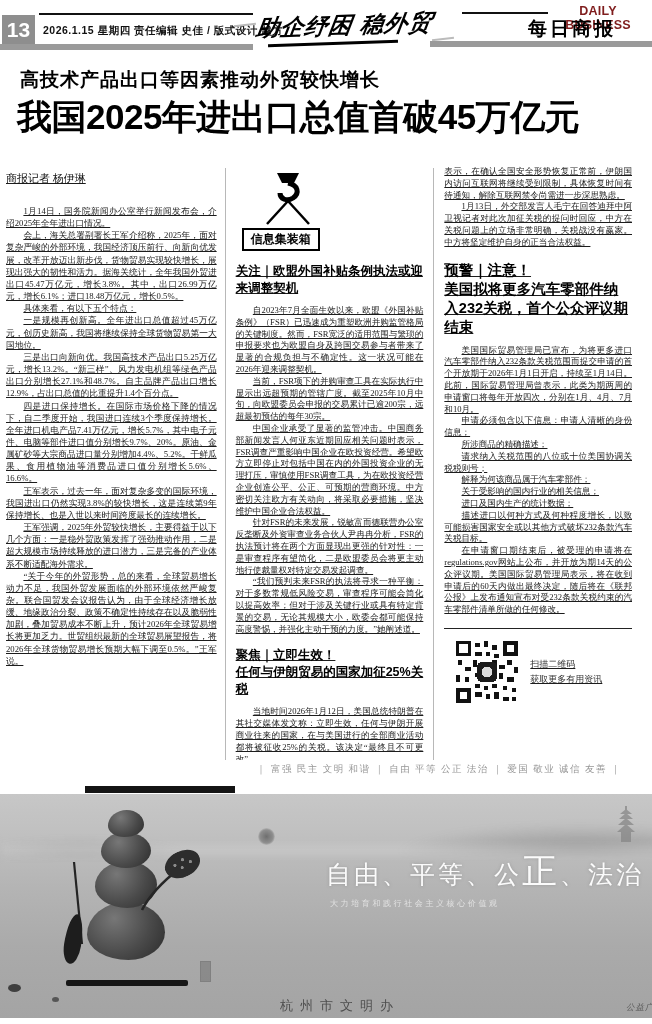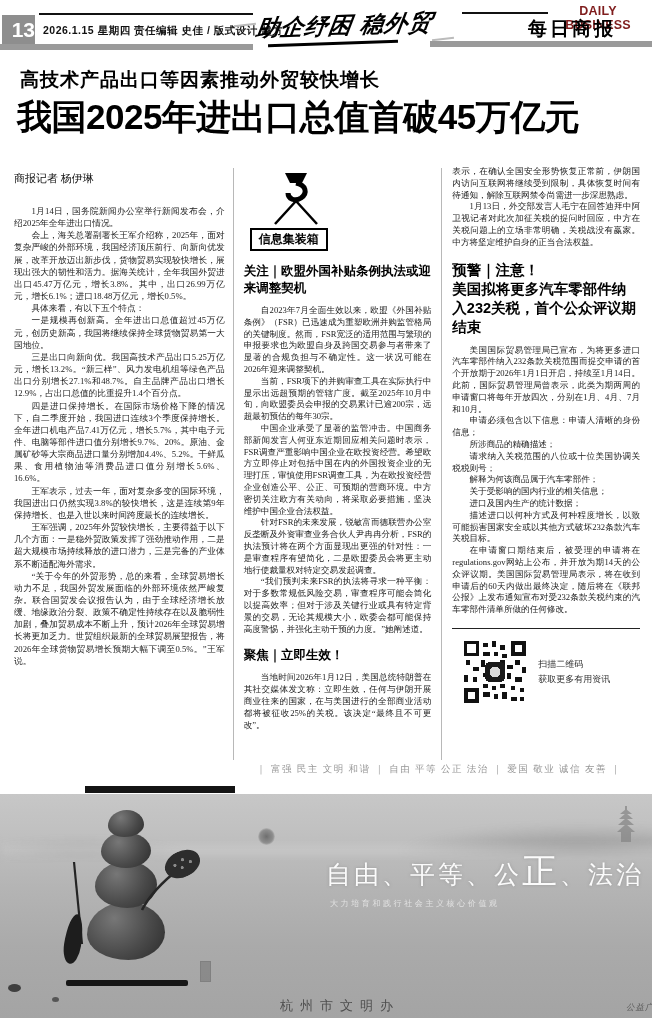--- a/index.html
+++ b/index.html
@@ -1,21 +1,21 @@
 <!DOCTYPE html>
 <html><head>
 <meta charset="utf-8">
 <style>
   html,body{margin:0;padding:0;background:#fff;}
   .page{position:relative;width:652px;height:1024px;overflow:hidden;background:#fff;
         font-family:"Liberation Serif","DejaVu Serif",serif;color:#1c1c1c;}
 
   
   .pageno{position:absolute;left:2px;top:15px;width:33px;height:30px;background:#8e8e8e;
-          color:#fff;font:bold 21px/30px "Liberation Sans","DejaVu Sans",sans-serif;text-align:right;}
+          color:#fff;font:bold 21px/30px "Liberation Sans","DejaVu Sans",sans-serif;text-align:center;}
   .topline-left{position:absolute;left:39px;top:13px;width:214px;height:2px;background:#111;}
   .dateline{position:absolute;left:43px;top:23px;font:bold 10.5px/14px "Liberation Sans","DejaVu Sans",sans-serif;color:#111;letter-spacing:.5px;}
   .graybar-left{position:absolute;left:0;top:44px;width:253px;height:6px;background:#9a9a9a;}
   .banner{position:absolute;left:252px;top:10px;width:185px;text-align:center;
           font:italic 900 23px/30px "Liberation Sans","DejaVu Sans",sans-serif;
           transform:skewX(-10deg) rotate(-2deg);color:#000;letter-spacing:1px;}
   .banner-underline{position:absolute;left:268px;top:42px;width:130px;height:3px;background:#000;transform:rotate(-2deg);}
   .banner-dash{position:absolute;top:24px;width:22px;height:2px;background:#bbb;transform:rotate(-6deg);}
   .topline-right{position:absolute;left:462px;top:12px;width:86px;height:2px;background:#111;}
   .masthead-en{position:absolute;left:552px;top:4px;width:92px;font:bold 12.5px/14px "Liberation Sans","DejaVu Sans",sans-serif;
@@ -23,21 +23,21 @@
   .masthead-cn{position:absolute;left:500px;top:18px;width:144px;font:bold 19px/22px "Liberation Serif","DejaVu Serif",serif;
                color:#000;letter-spacing:3px;text-align:center;}
   .graybar-right{position:absolute;left:430px;top:41px;width:222px;height:6px;background:#9a9a9a;}
 
   
   .kicker{position:absolute;left:20px;top:68px;font:bold 19px/24px "Liberation Sans","DejaVu Sans",sans-serif;color:#000;letter-spacing:1px;}
   .main-title{position:absolute;left:17px;top:95px;width:630px;font:900 35px/44px "Liberation Sans","DejaVu Sans",sans-serif;
               color:#000;letter-spacing:-.5px;white-space:nowrap;}
 
   
-  .columns{position:absolute;left:14px;top:166px;width:626px;height:594px;display:flex;overflow:hidden;}
+  .columns{position:absolute;left:6px;top:166px;width:626px;height:594px;display:flex;overflow:hidden;text-decoration:underline;}
   .col{overflow:hidden;}
   .col1{width:211px;padding-right:8px;}
   .col2{width:188px;padding:0 10px;}
   .col3{width:188px;padding-left:10px;}
   .vrule{width:1px;background:#b8b8b8;margin-top:2px;}
   .byline{font:11px/14px "Liberation Serif","DejaVu Serif",serif;color:#111;margin:5px 0 20px 0;}
   .body-text p{margin:0;font-size:8.7px;line-height:12.15px;text-align:justify;text-indent:2em;color:#222;}
   .col2 .body-text p{font-size:8.6px;line-height:11.8px;}
   .col3 .body-text p{font-size:8.6px;line-height:11.8px;}
   .cont p:first-child{text-indent:0;}
@@ -151,20 +151,21 @@
       <div class="sec-heading">关注｜欧盟外国补贴条例执法或迎来调整契机</div>
       <div class="body-text">
           <p>自2023年7月全面生效以来，欧盟《外国补贴条例》（FSR）已迅速成为重塑欧洲并购监管格局的关键制度。然而，FSR宽泛的适用范围与繁琐的申报要求也为欧盟自身及跨国交易参与者带来了显著的合规负担与不确定性。这一状况可能在2026年迎来调整契机。</p>
           <p>当前，FSR项下的并购审查工具在实际执行中显示出远超预期的管辖广度。截至2025年10月中旬，向欧盟委员会申报的交易累计已逾200宗，远超最初预估的每年30宗。</p>
           <p>中国企业承受了显著的监管冲击。中国商务部新闻发言人何亚东近期回应相关问题时表示，FSR调查严重影响中国企业在欧投资经营。希望欧方立即停止对包括中国在内的外国投资企业的无理打压，审慎使用FSR调查工具，为在欧投资经营企业创造公平、公正、可预期的营商环境。中方密切关注欧方有关动向，将采取必要措施，坚决维护中国企业合法权益。</p>
           <p>针对FSR的未来发展，锐敏富而德联营办公室反垄断及外资审查业务合伙人尹冉冉分析，FSR的执法预计将在两个方面显现出更强的针对性：一是审查程序有望简化，二是欧盟委员会将更主动地行使裁量权对特定交易发起调查。</p>
           <p>“我们预判未来FSR的执法将寻求一种平衡：对于多数常规低风险交易，审查程序可能会简化以提高效率；但对于涉及关键行业或具有特定背景的交易，无论其规模大小，欧委会都可能保持高度警惕，并强化主动干预的力度。”她阐述道。</p>
         </div>
       <div class="sec-heading">
         <div>聚焦｜立即生效！</div>
+        <div>任何与伊朗贸易的国家加征25%关税</div>
       </div>
       <div class="body-text">
           <p>当地时间2026年1月12日，美国总统特朗普在其社交媒体发文称：立即生效，任何与伊朗开展商业往来的国家，在与美国进行的全部商业活动都将被征收25%的关税。该决定“最终且不可更改”。</p>
         </div>
     </div>
 
     <div class="vrule"></div>
 
     <div class="col col3">
       <div class="body-text cont">

